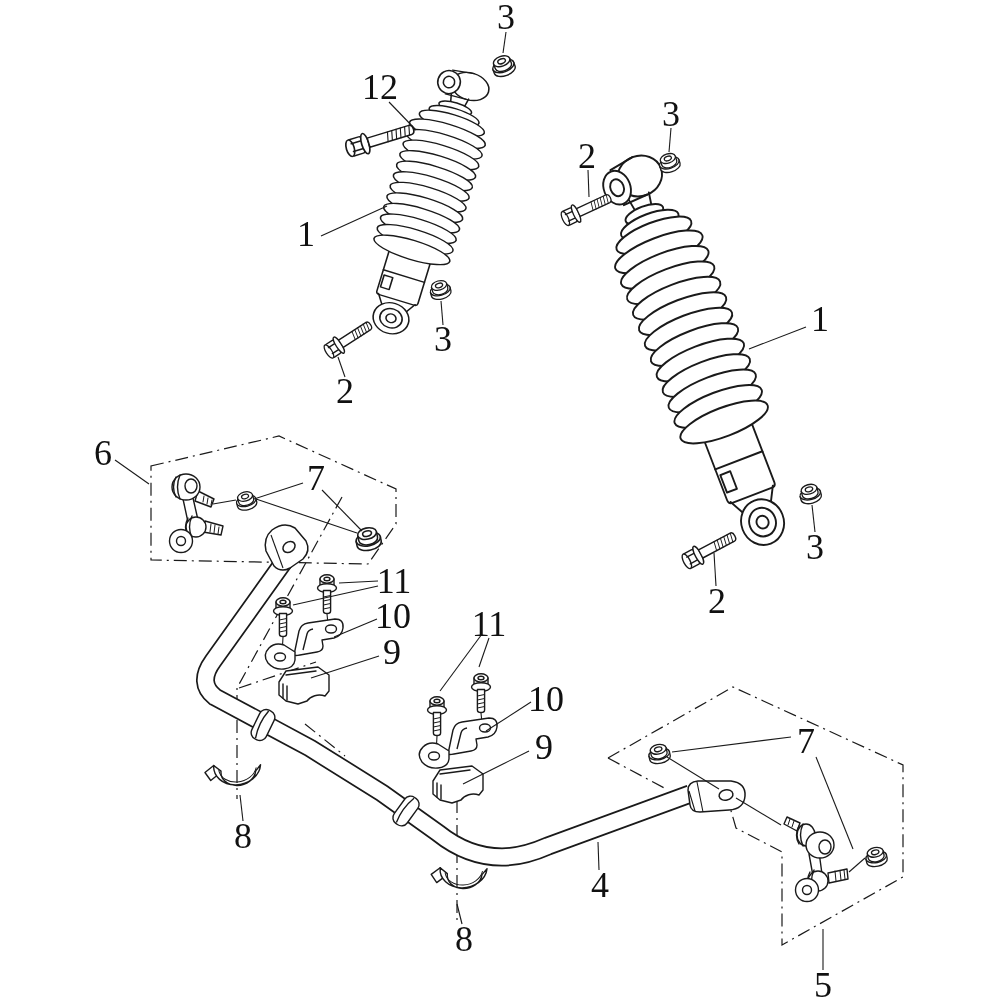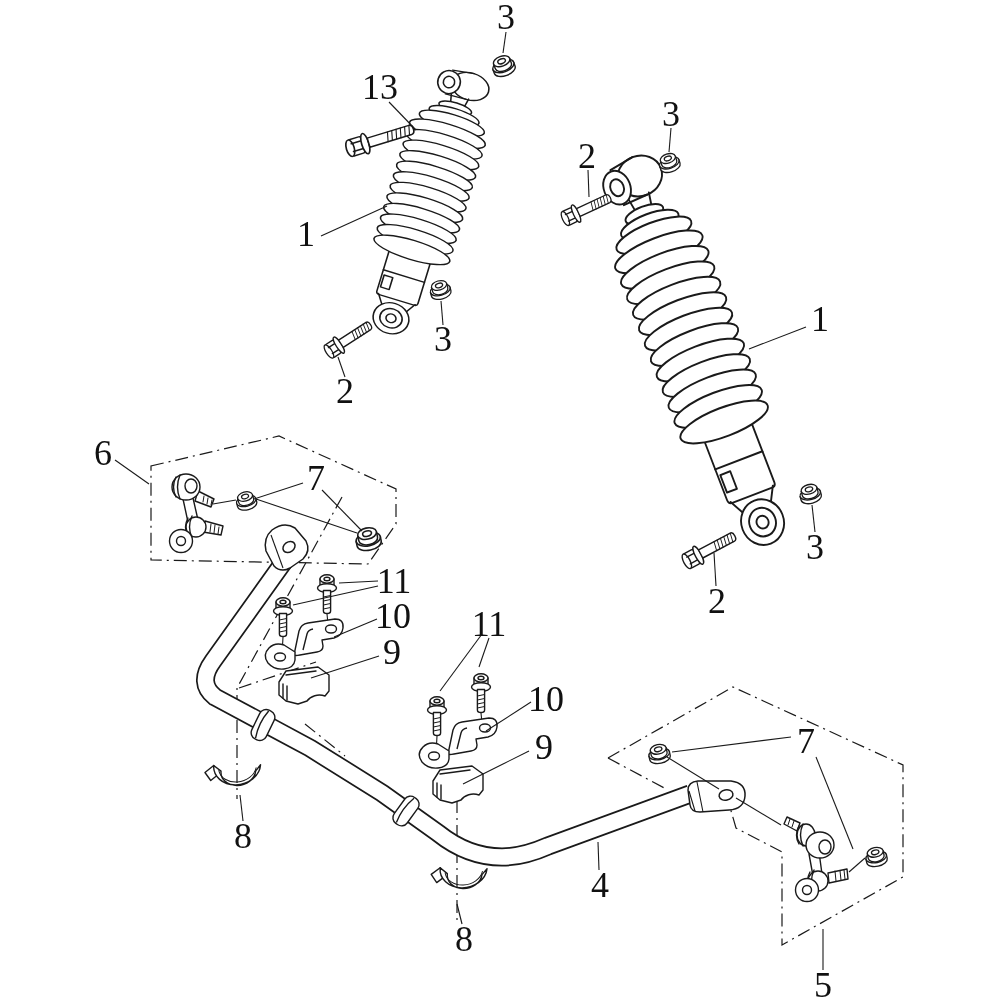--- a/index.html
+++ b/index.html
@@ -217,21 +217,21 @@
         <line x1="462" y1="924" x2="457" y2="904" stroke="#1a1a1a" stroke-width="1.1"></line>
         <line x1="599" y1="870" x2="598" y2="842" stroke="#1a1a1a" stroke-width="1.1"></line>
         <line x1="791" y1="737" x2="672" y2="752" stroke="#1a1a1a" stroke-width="1.1"></line>
         <line x1="816" y1="757" x2="853" y2="849" stroke="#1a1a1a" stroke-width="1.1"></line>
         <line x1="823" y1="970" x2="823" y2="929" stroke="#1a1a1a" stroke-width="1.1"></line>
       </g>
 </svg>
 
 <div id="callout-layer">
       <span class="callout" style="left: 506px; top: 17px;">3</span>
-      <span class="callout" style="left: 380px; top: 87px;">13</span>
+      <span class="callout" style="left: 380px; top: 87px;">12</span>
       <span class="callout" style="left: 306px; top: 234px;">1</span>
       <span class="callout" style="left: 345px; top: 391px;">2</span>
       <span class="callout" style="left: 443px; top: 339px;">3</span>
       <span class="callout" style="left: 587px; top: 156px;">2</span>
       <span class="callout" style="left: 671px; top: 114px;">3</span>
       <span class="callout" style="left: 820px; top: 319px;">1</span>
       <span class="callout" style="left: 815px; top: 547px;">3</span>
       <span class="callout" style="left: 717px; top: 601px;">2</span>
       <span class="callout" style="left: 103px; top: 453px;">6</span>
       <span class="callout" style="left: 316px; top: 478px;">7</span>

